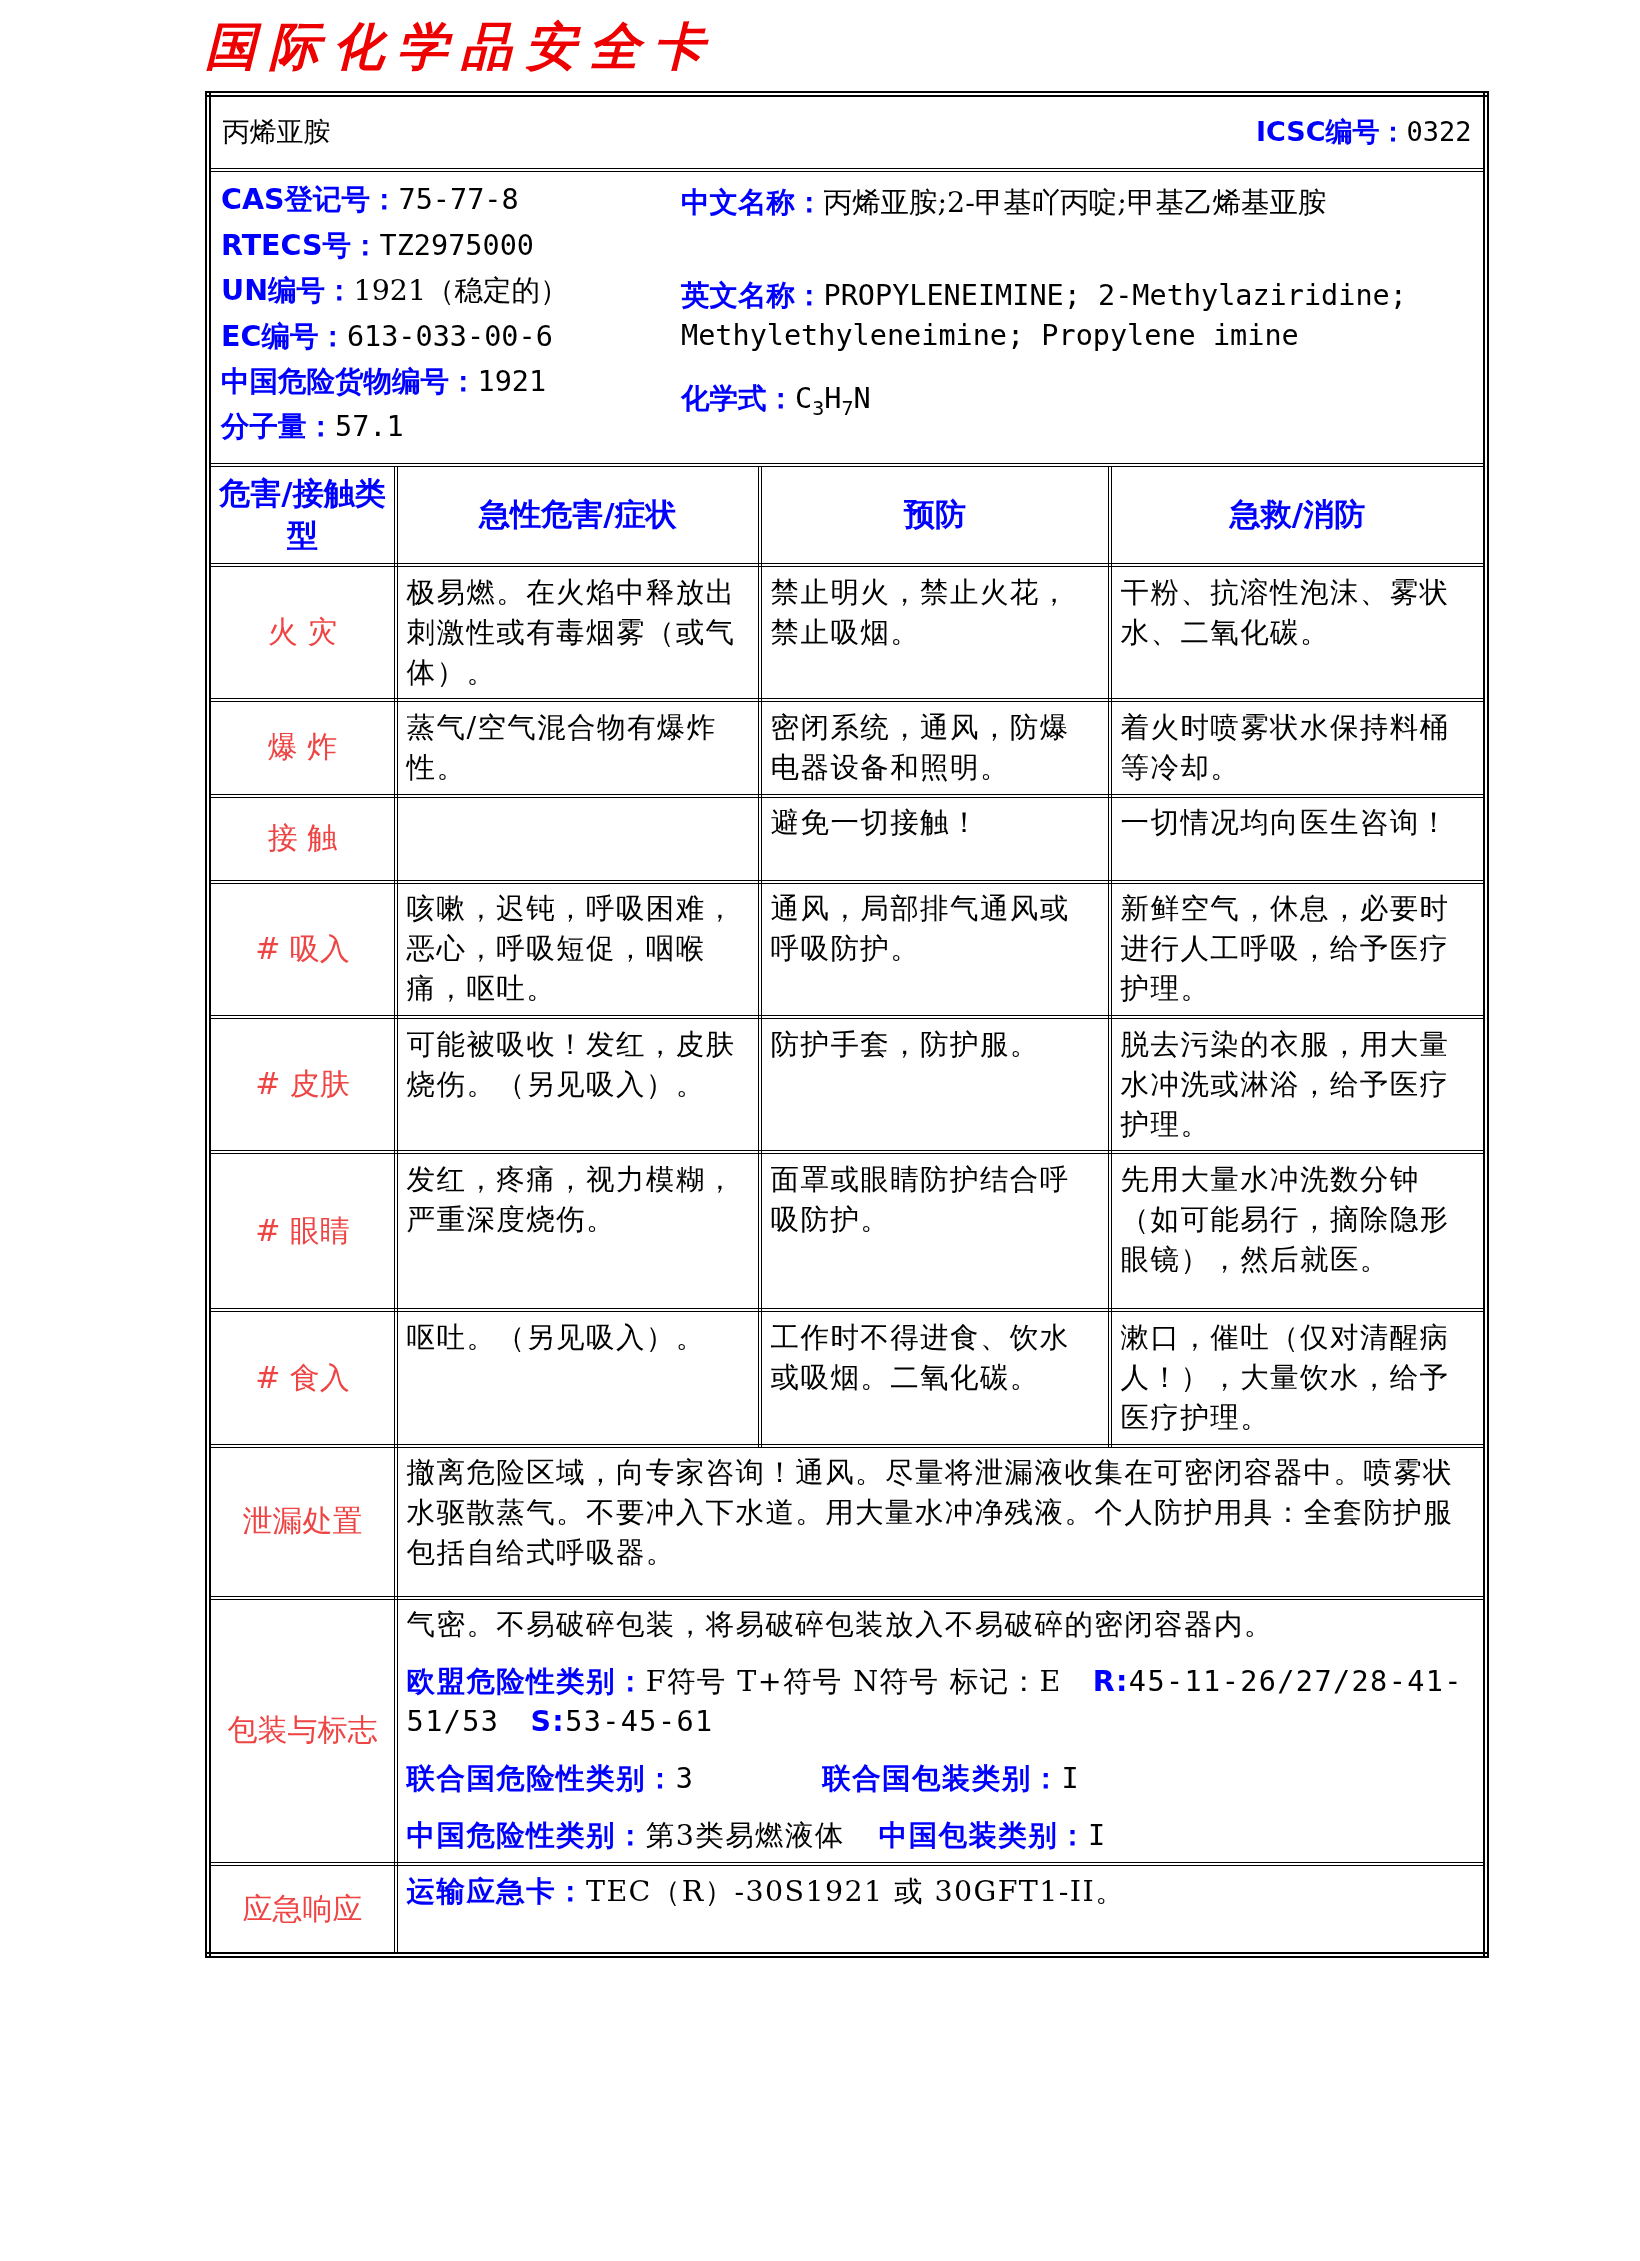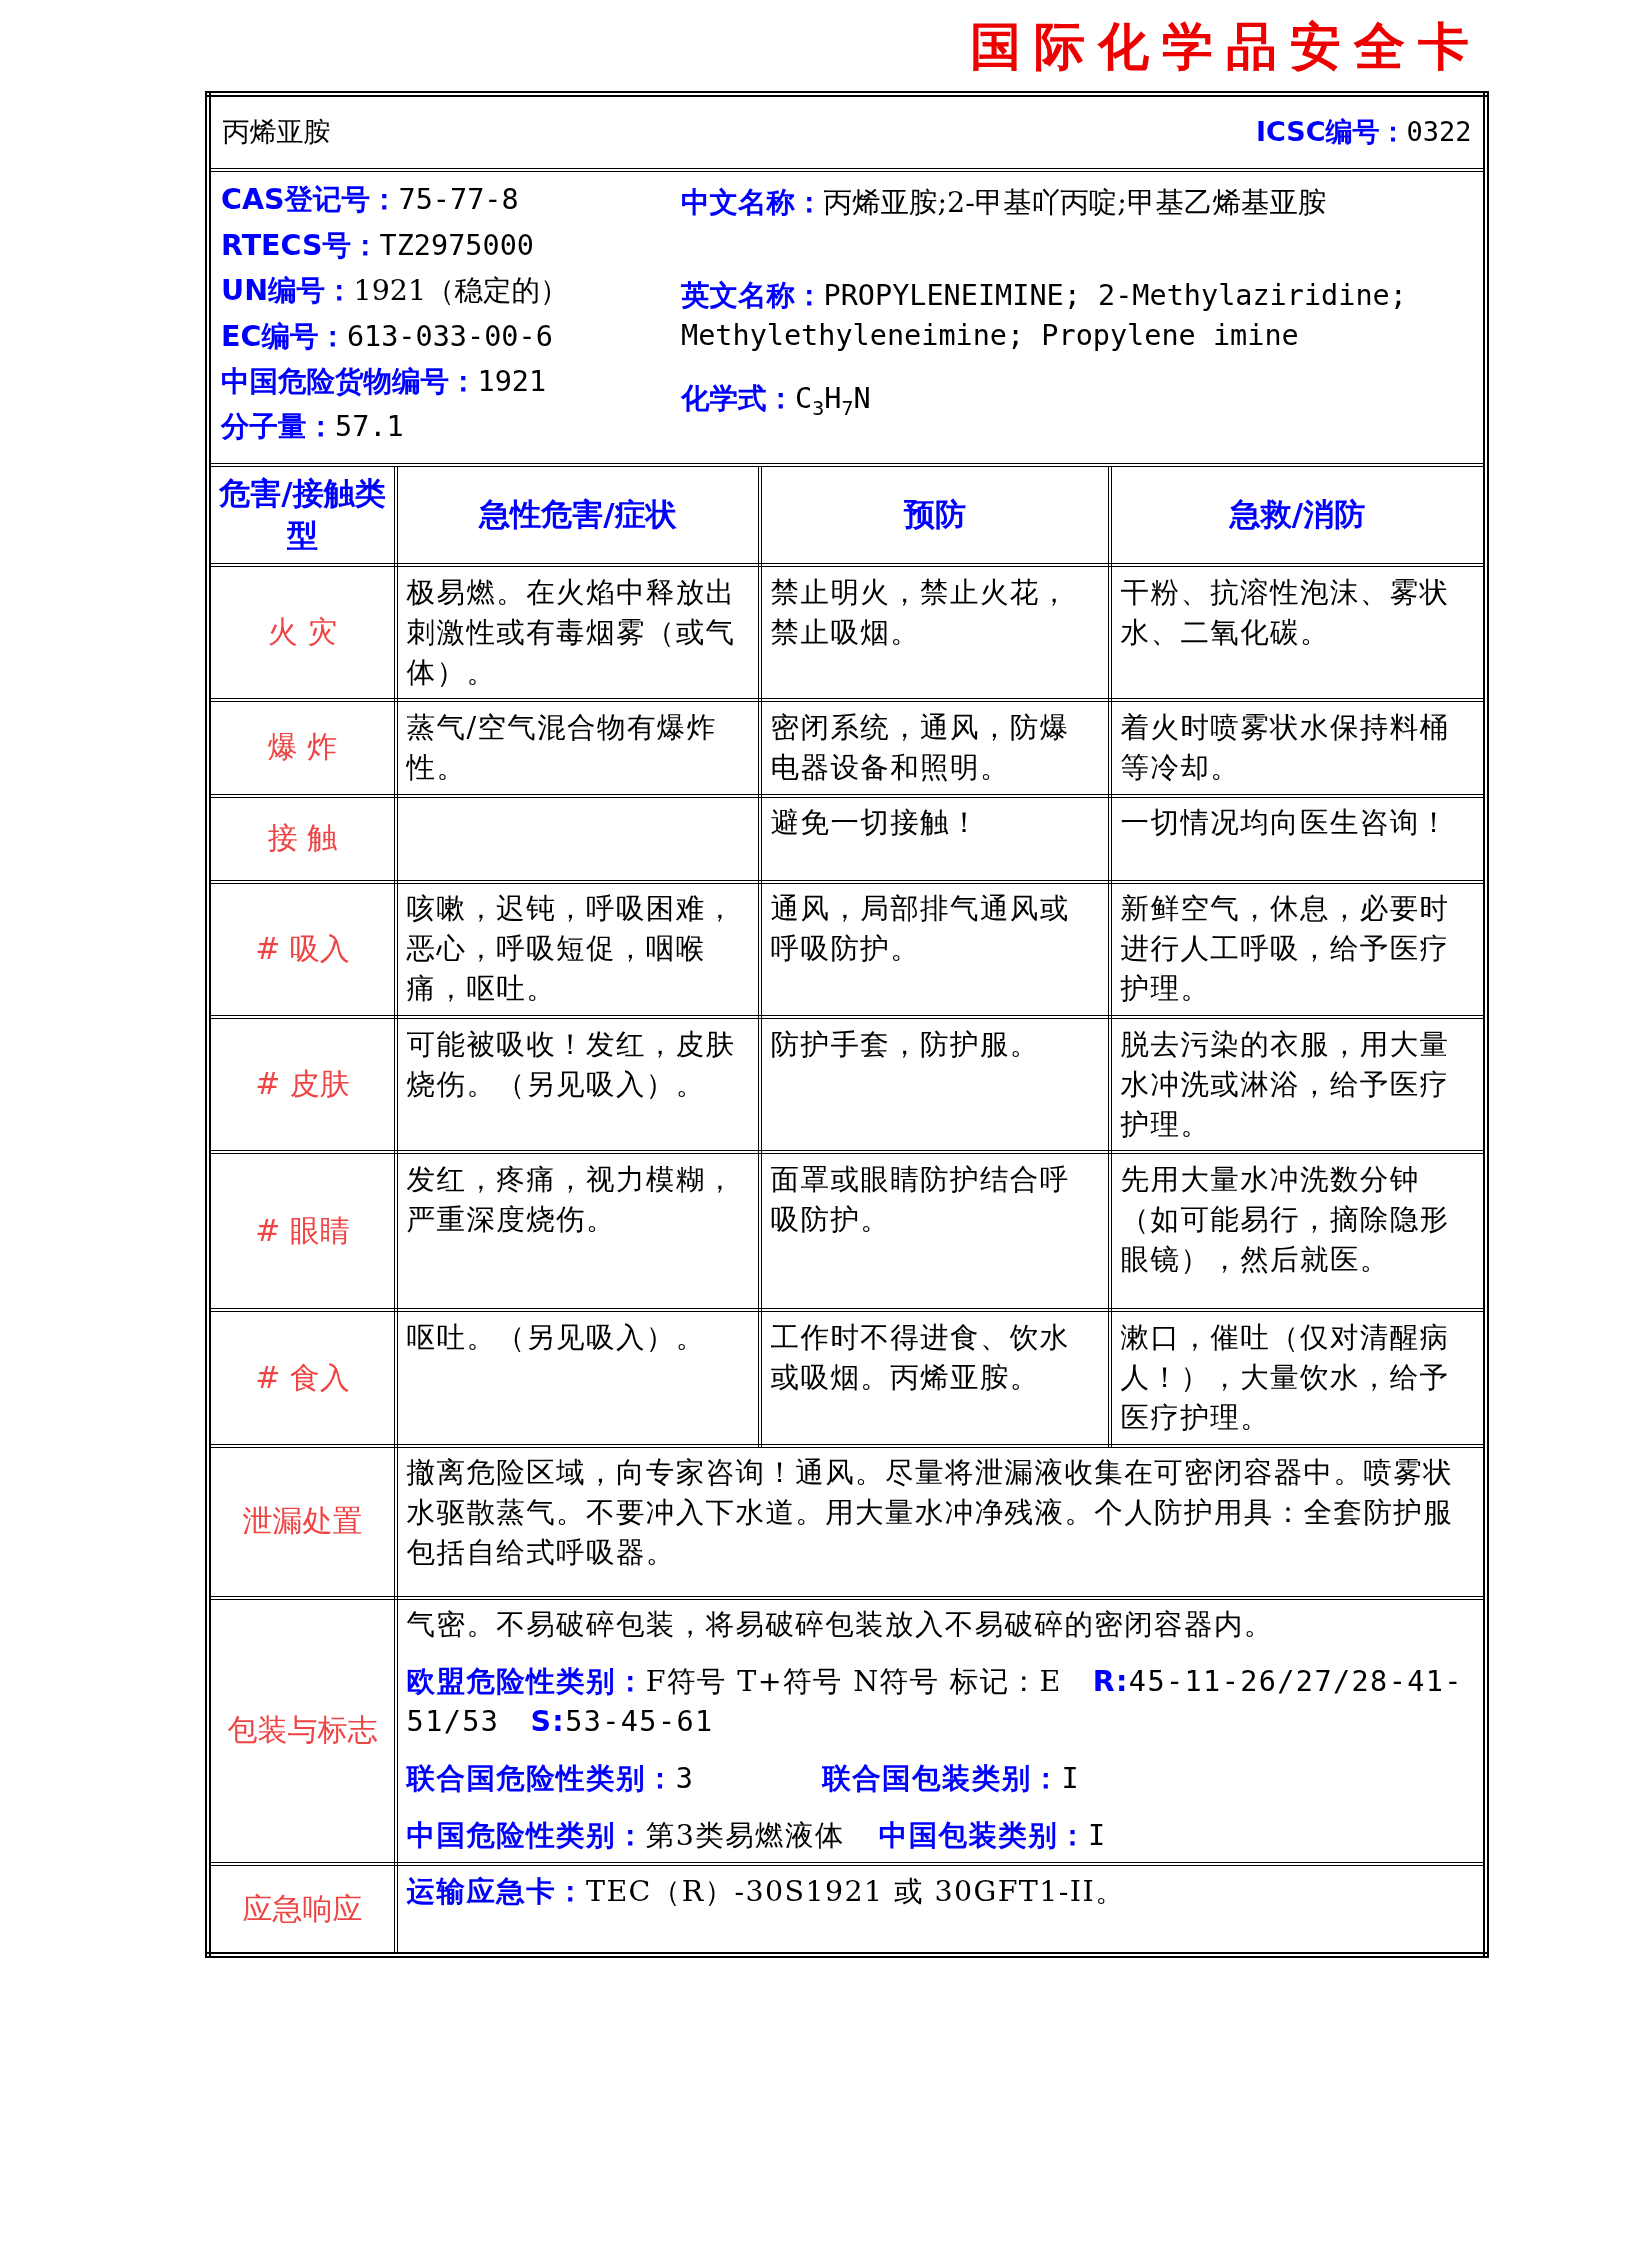--- a/index.html
+++ b/index.html
@@ -1,21 +1,21 @@
 <!DOCTYPE html>
 <html style="font-size:11.4px"><head>
 <meta charset="utf-8">
 <style>
   html,body { margin:0; padding:0; background:#ffffff; }
   body { width:1640px; height:2261px; position:relative;
          font-family:"DejaVu Serif", serif; color:#000; }
 
   .title { margin:11.4px 0 0 205px; width:1277px; height:71px; line-height:71px;
-           text-align:right; font-family:"DejaVu Sans", sans-serif;
-           font-weight:bold; font-size:51px; letter-spacing:13px; color:#EE0000; }
+           text-align:left; font-family:"DejaVu Sans", sans-serif;
+           font-weight:bold; font-size:51px; letter-spacing:13px; color:#EE0000;font-style:italic; }
 
   table.card { margin:8.6px 0 0 205px; width:1277px; table-layout:fixed;
                border-collapse:collapse; border:6.4px double #000; }
   td { border:4.3px double #000; overflow:hidden; }
 
   
   .h-a   { height:76px; }
   .h-b   { height:282px; }
   .h-c   { height:100px; }
   .h-fire{ height:125px; }
@@ -153,21 +153,21 @@
   <tr class="h-eye">
     <td class="rowlbl"># 眼睛</td>
     <td class="bodycell">发红，疼痛，视力模糊，严重深度烧伤。</td>
     <td class="bodycell">面罩或眼睛防护结合呼吸防护。</td>
     <td class="bodycell">先用大量水冲洗数分钟（如可能易行，摘除隐形眼镜），然后就医。</td>
   </tr>
 
   <tr class="h-ing">
     <td class="rowlbl"># 食入</td>
     <td class="bodycell">呕吐。（另见吸入）。</td>
-    <td class="bodycell">工作时不得进食、饮水或吸烟。丙烯亚胺。</td>
+    <td class="bodycell">工作时不得进食、饮水或吸烟。二氧化碳。</td>
     <td class="bodycell">漱口，催吐（仅对清醒病人！），大量饮水，给予医疗护理。</td>
   </tr>
 
   <tr class="h-sp">
     <td class="rowlbl">泄漏处置</td>
     <td colspan="3" class="bodycell">撤离危险区域，向专家咨询！通风。尽量将泄漏液收集在可密闭容器中。喷雾状水驱散蒸气。不要冲入下水道。用大量水冲净残液。个人防护用具：全套防护服包括自给式呼吸器。</td>
   </tr>
 
   <tr class="h-pk">
     <td class="rowlbl">包装与标志</td>

